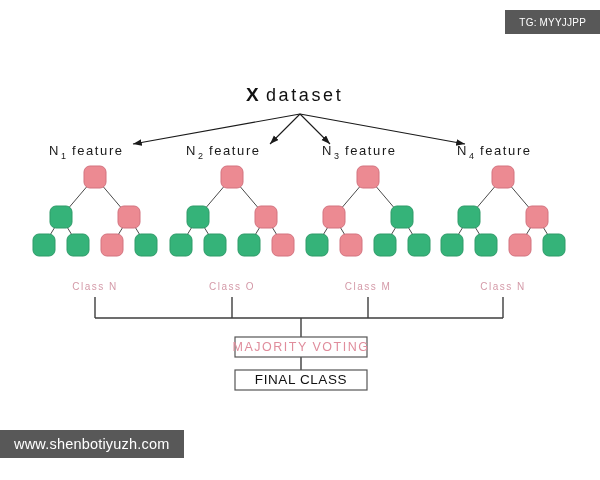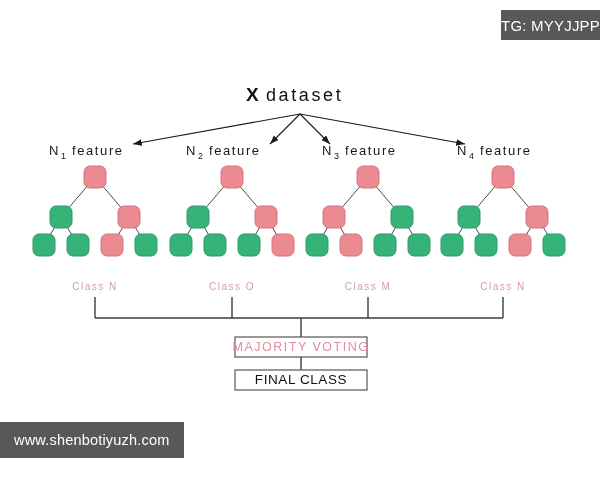--- a/index.html
+++ b/index.html
@@ -30,28 +30,28 @@
     font-family: "Liberation Sans", sans-serif;
     display: flex;
     align-items: center;
     justify-content: center;
     letter-spacing: .2px;
     white-space: nowrap;
   }
   #wm-top {
     right: 0;
     top: 10px;
-    height: 30px;
-    padding: 0 0;
-    font-size: 15px;
+    height: 24px;
+    padding: 0 14px;
+    font-size: 10px;
   }
   #wm-bottom {
     left: 0;
     bottom: 22px;
-    height: 36px;
+    height: 28px;
     padding: 0 14px;
     font-size: 14.5px;
   }
 
   
   .t-title-x {
     font-family: "Liberation Sans", sans-serif;
     font-size: 19px;
     font-weight: bold;
     fill: #111111;

